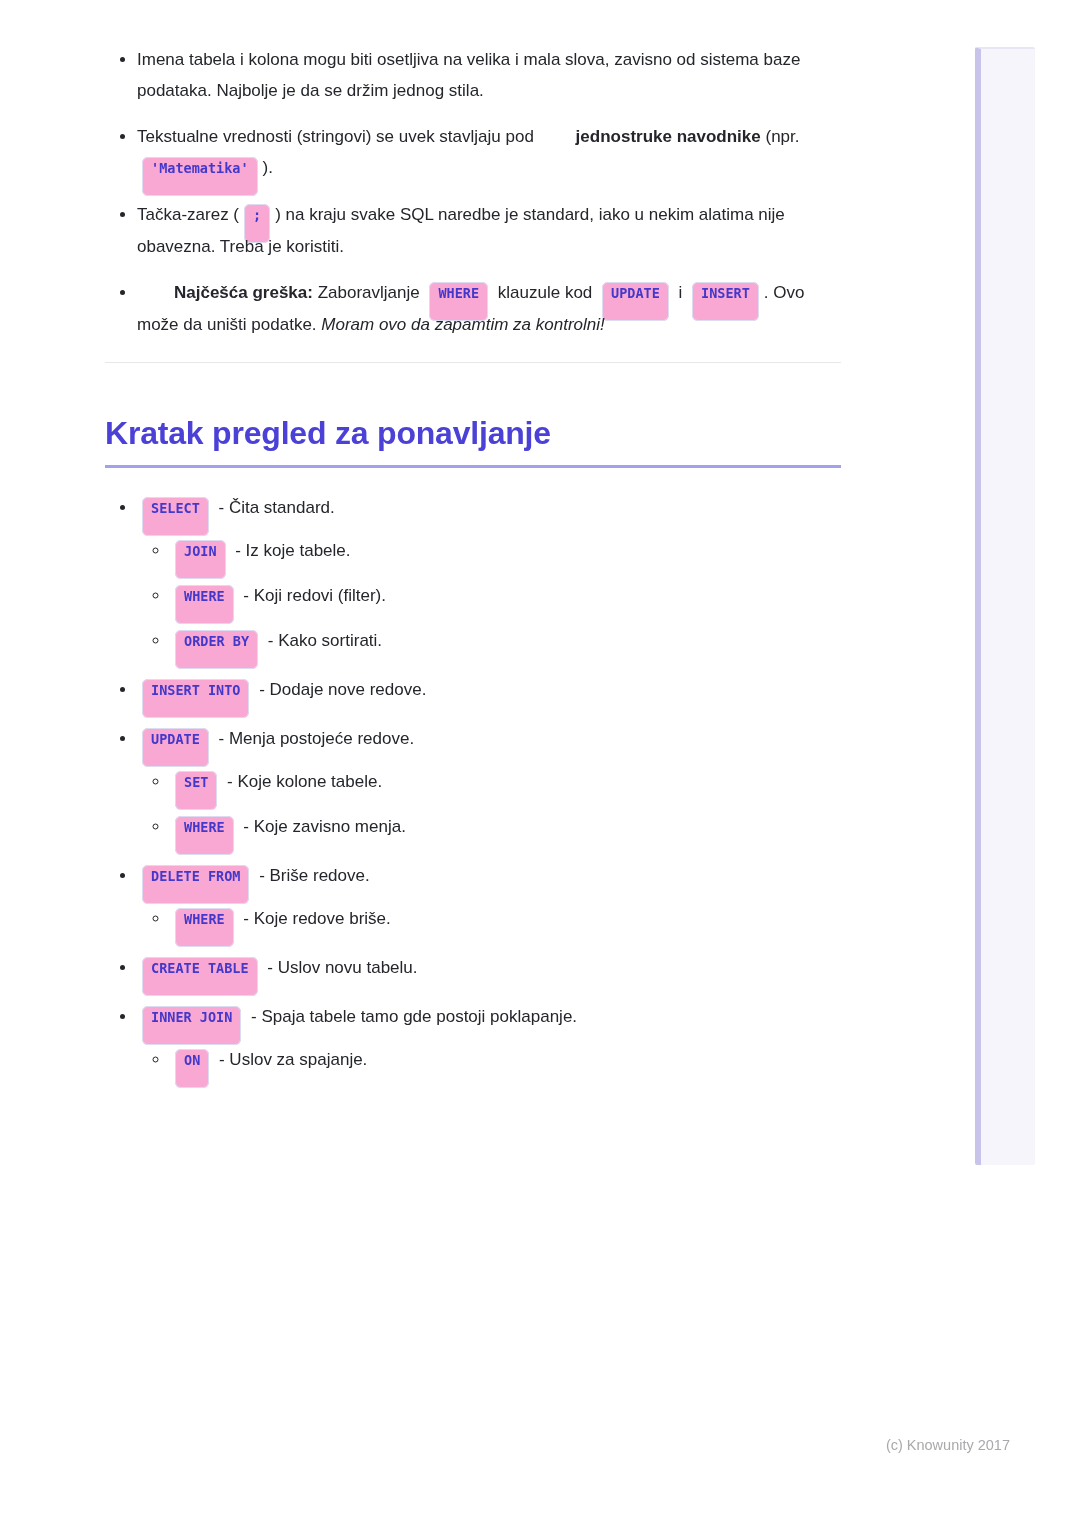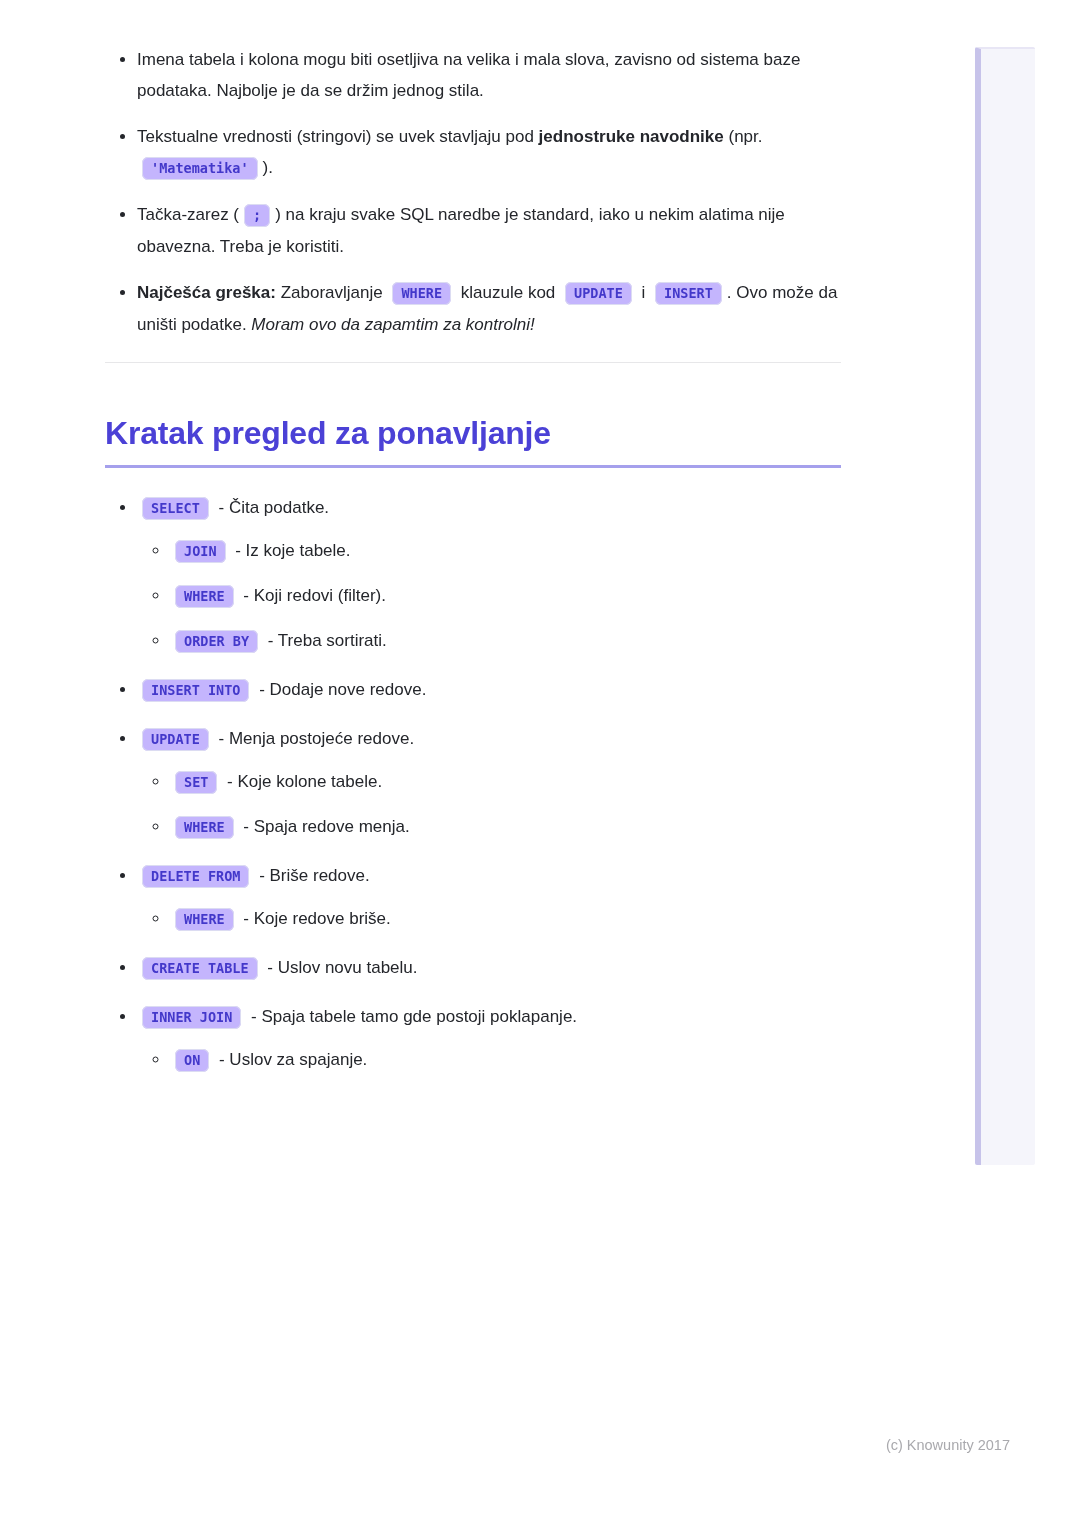--- a/index.html
+++ b/index.html
@@ -16,31 +16,31 @@
     left: 105px; top: 0;
     width: 736px;
     padding-top: 44px;
   }
   ul.intro-list {
     margin: 0; padding-left: 32px;
     font-size: 17px; line-height: 31px;
     list-style: disc;
   }
   ul.intro-list > li { margin-bottom: 15px; }
-  strong { font-weight: bold; }
+  strong { font-weight: bold; margin-left: 37px; }
   em { font-style: italic; }
   code.badge {
     font-family: "DejaVu Sans Mono", monospace;
     font-size: 13.5px;
     font-weight: bold;
     color: #4338ca;
-    background: #c4b5fd;
+    background: #f9a8d4;
     border: 1px solid #dcdcf2;
     border-radius: 6px;
-    padding: 2px 8px 3px;
+    padding: 2px 8px 19px;
     margin: 0 5px;
     white-space: nowrap;
   }
   hr.rule {
     border: none;
     border-top: 1px solid #e7e7e9;
     margin: 22px 0 0 0;
   }
   h1.title {
     font-size: 32px;
@@ -88,29 +88,29 @@
 <main class="content">
   <ul class="intro-list" id="intro-list">
       <li><span>Imena tabela i kolona mogu biti osetljiva na velika i mala slova, zavisno od sistema baze podataka. Najbolje je da se držim jednog stila.</span></li>
       <li><span>Tekstualne vrednosti (stringovi) se uvek stavljaju pod </span><strong>jednostruke navodnike</strong><span> (npr. </span><code class="badge">'Matematika'</code><span>).</span></li>
       <li><span>Tačka-zarez (</span><code class="badge">;</code><span>) na kraju svake SQL naredbe je standard, iako u nekim alatima nije obavezna. Treba je koristiti.</span></li>
       <li><strong>Najčešća greška:</strong><span> Zaboravljanje </span><code class="badge">WHERE</code><span> klauzule kod </span><code class="badge">UPDATE</code><span> i </span><code class="badge">INSERT</code><span>. Ovo može da uništi podatke. </span><em>Moram ovo da zapamtim za kontrolni!</em></li>
     </ul>
   <hr class="rule">
   <h1 class="title">Kratak pregled za ponavljanje</h1>
   <ul class="review-list" id="review-list">
-      <li><code class="badge">SELECT</code><span> - Čita podatke.</span><ul>
+      <li><code class="badge">SELECT</code><span> - Čita standard.</span><ul>
           <li><code class="badge">JOIN</code><span> - Iz koje tabele.</span></li>
           <li><code class="badge">WHERE</code><span> - Koji redovi (filter).</span></li>
-          <li><code class="badge">ORDER BY</code><span> - Treba sortirati.</span></li>
+          <li><code class="badge">ORDER BY</code><span> - Kako sortirati.</span></li>
         </ul></li>
       <li><code class="badge">INSERT INTO</code><span> - Dodaje nove redove.</span></li>
       <li><code class="badge">UPDATE</code><span> - Menja postojeće redove.</span><ul>
           <li><code class="badge">SET</code><span> - Koje kolone tabele.</span></li>
-          <li><code class="badge">WHERE</code><span> - Spaja redove menja.</span></li>
+          <li><code class="badge">WHERE</code><span> - Koje zavisno menja.</span></li>
         </ul></li>
       <li><code class="badge">DELETE FROM</code><span> - Briše redove.</span><ul>
           <li><code class="badge">WHERE</code><span> - Koje redove briše.</span></li>
         </ul></li>
       <li><code class="badge">CREATE TABLE</code><span> - Uslov novu tabelu.</span></li>
       <li><code class="badge">INNER JOIN</code><span> - Spaja tabele tamo gde postoji poklapanje.</span><ul>
           <li><code class="badge">ON</code><span> - Uslov za spajanje.</span></li>
         </ul></li>
     </ul>
 </main>

